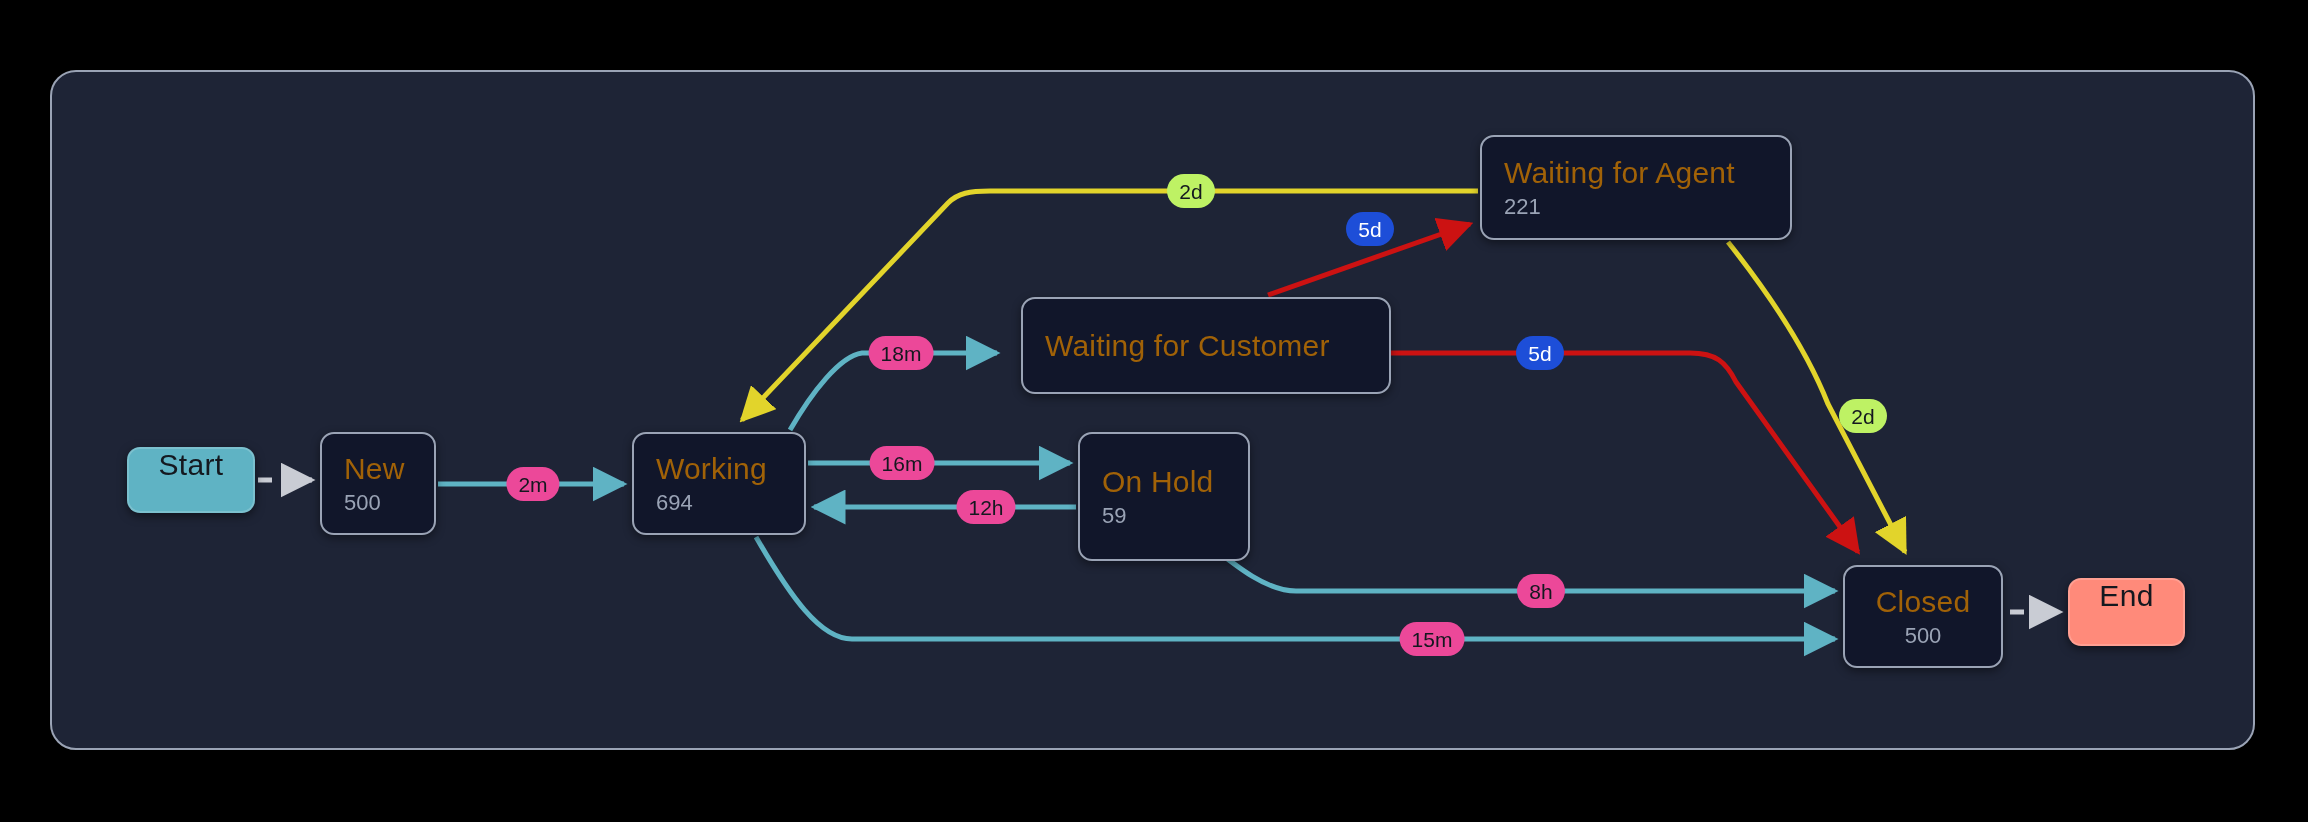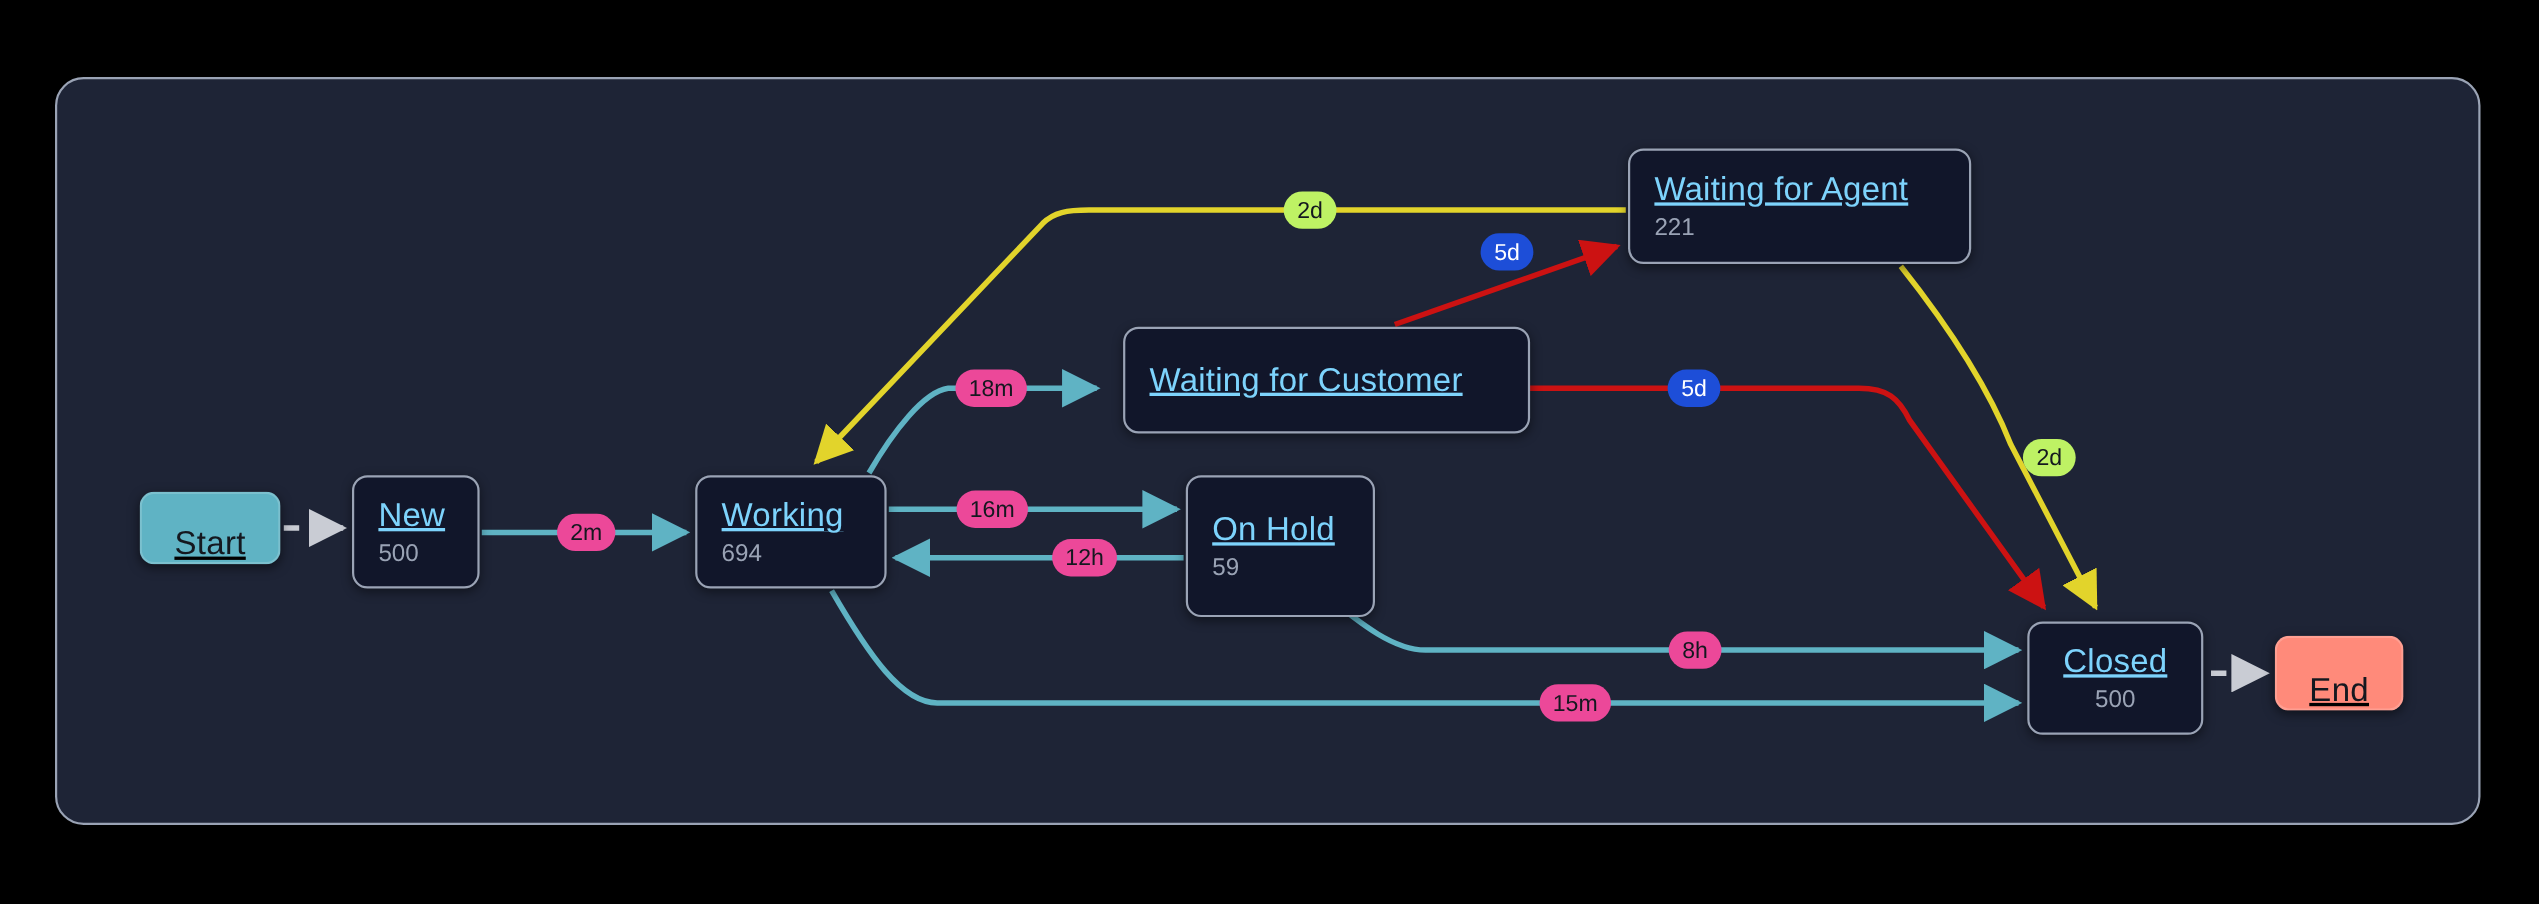--- a/index.html
+++ b/index.html
@@ -29,33 +29,32 @@
     display:flex;flex-direction:column;justify-content:center;
     border-radius:14px;
   }
   .node.state{
     background:#11162a;
     border:2px solid #9aa3b5;
     padding:0 22px;
     box-shadow:0 3px 10px rgba(0,0,0,.45);
   }
   .node .title{
-    color:#7dd3fc;font-size:30px;line-height:34px;font-weight:400;
-    white-space:nowrap;letter-spacing:.2px;text-decoration:underline;
+    color:#a16207;font-size:30px;line-height:34px;font-weight:400;
+    white-space:nowrap;letter-spacing:.2px;
   }
   .node .count{
     color:#9aa3b5;font-size:22px;line-height:26px;font-weight:400;
     margin-top:4px;white-space:nowrap;
   }
   .node.terminal{
-    align-items:center;justify-content:flex-end;
+    align-items:center;justify-content:flex-start;
     border:2px solid rgba(255,255,255,.18);
     border-radius:13px;
     box-shadow:0 3px 10px rgba(0,0,0,.5);
-    text-decoration:underline;
   }
   .node.terminal .tlabel{
     color:#14181f;font-size:30px;line-height:32px;letter-spacing:.3px;
   }
 
   
   .badge{
     position:absolute;
     display:flex;align-items:center;justify-content:center;
     height:34px;min-width:48px;padding:0 12px;

